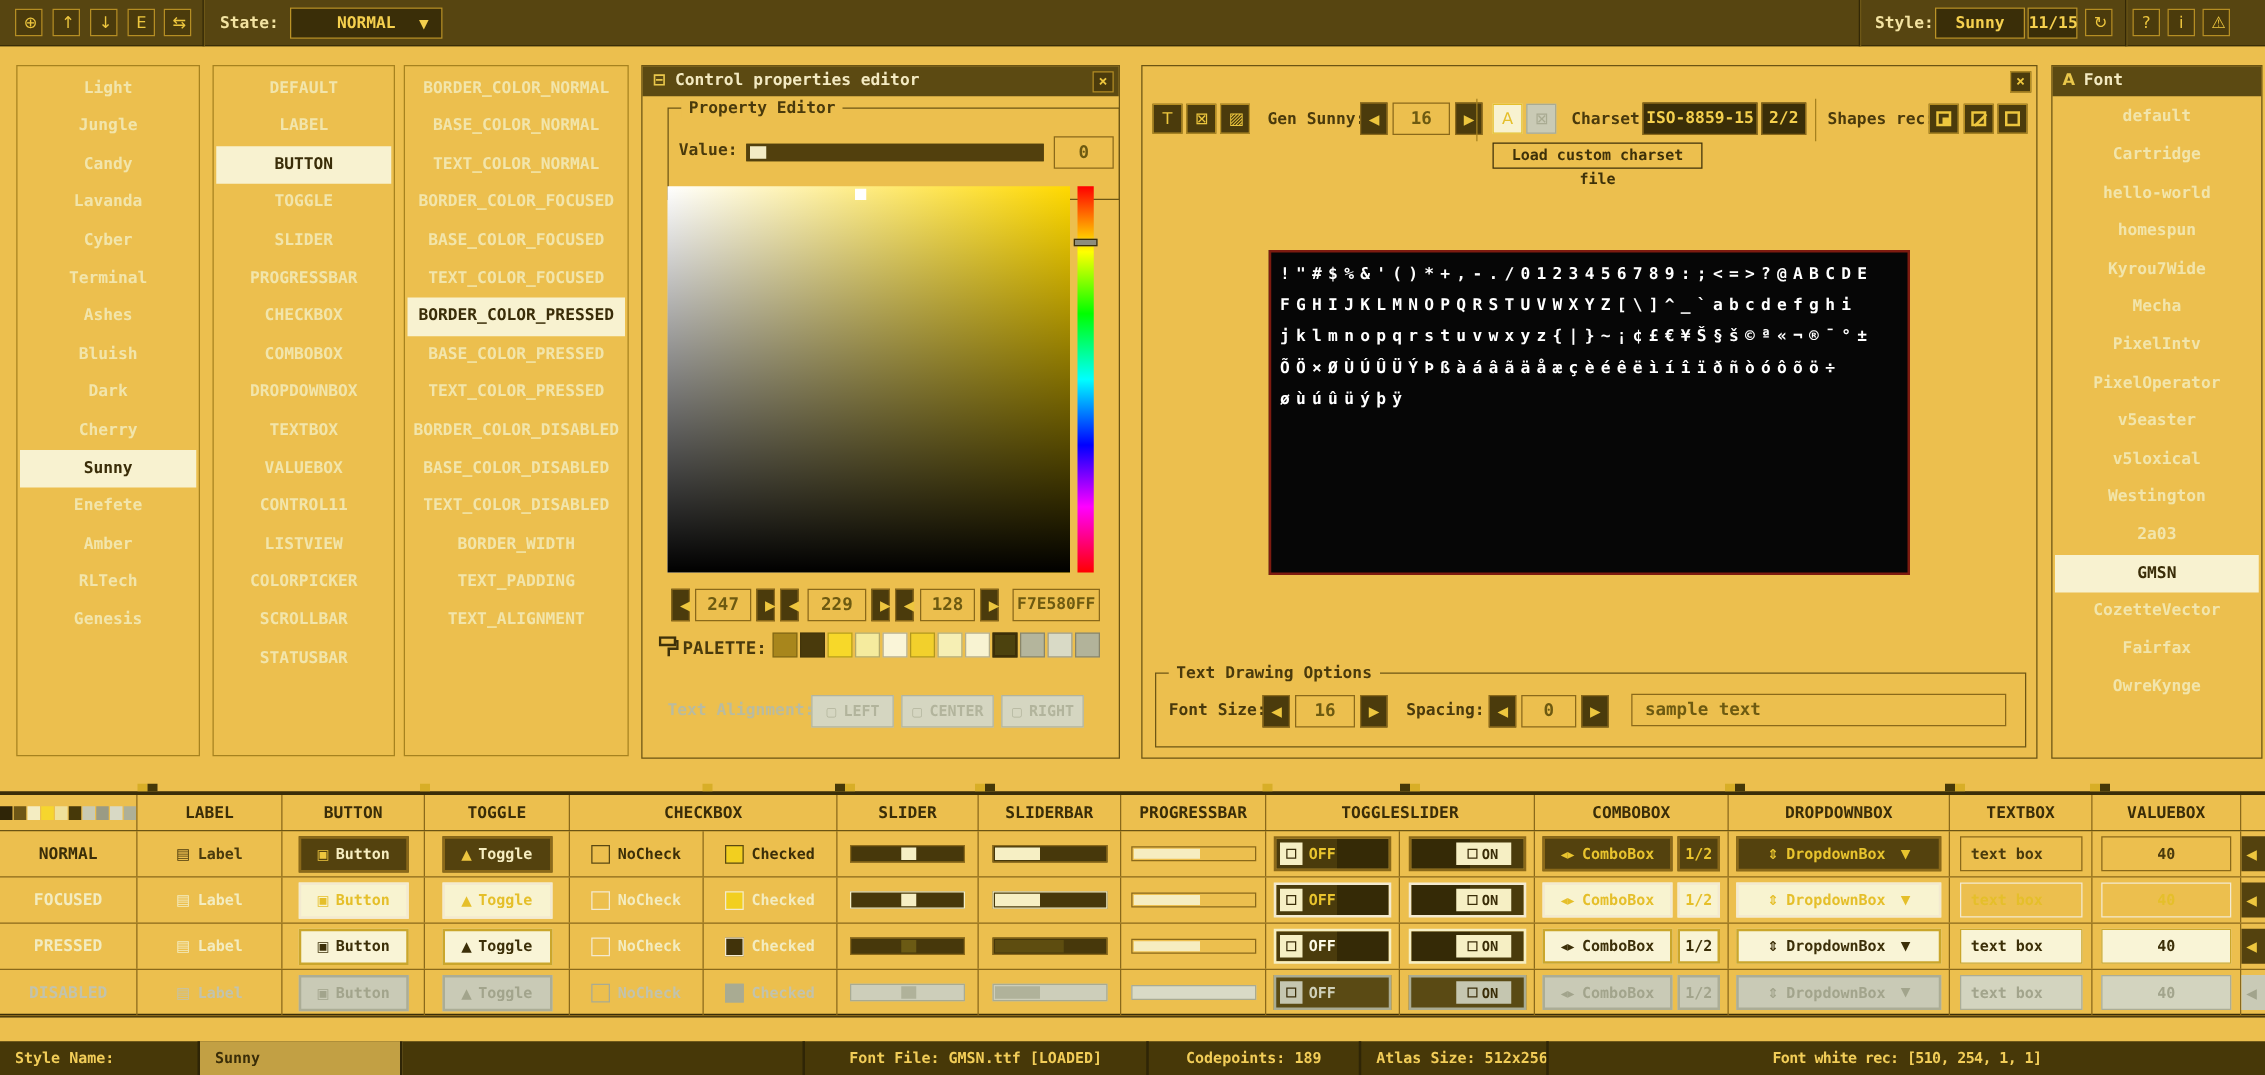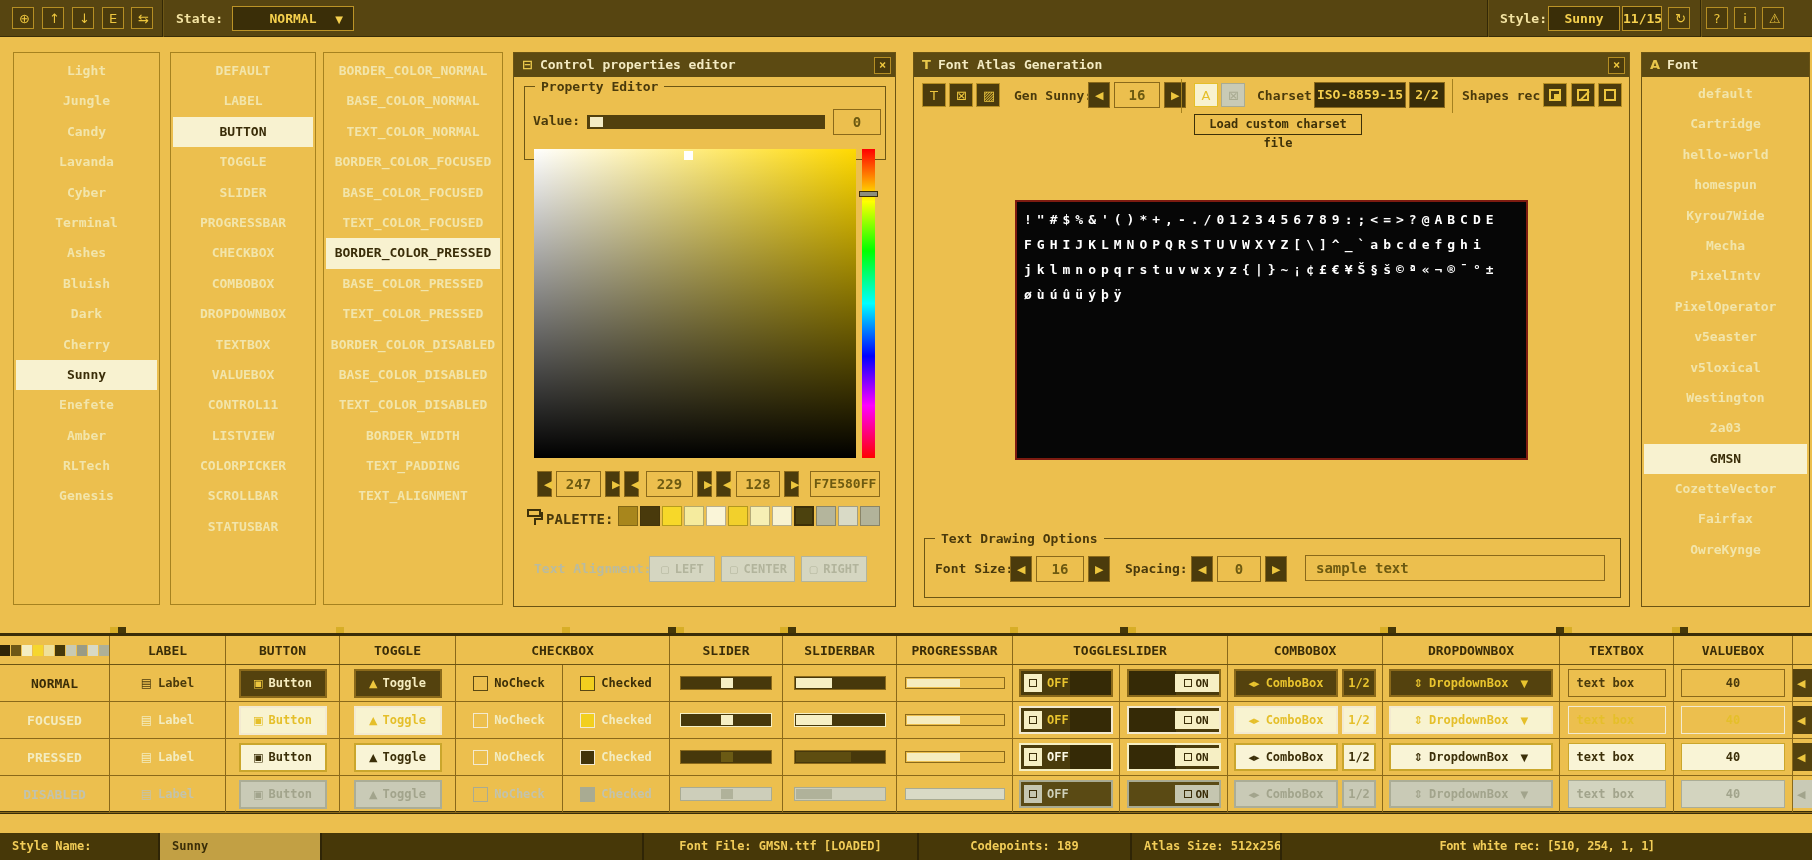--- a/index.html
+++ b/index.html
@@ -128,21 +128,21 @@
   .st-disabled .progress{border-color:#a9ab92;background:#d9dac6;}
 
   .tgl{width:94px;height:28px;border:2px solid #8a691a;background:linear-gradient(to right,#4a3b0c 54%,#352a06 54%);
     display:flex;align-items:center;position:relative;cursor:pointer;}
   .tgl .knob{height:18px;background:#f6efc4;display:flex;align-items:center;justify-content:center;gap:3px;
     color:#3a2d08;font-size:11px;flex:none;}
   .tgl.off .knob{width:18px;margin-left:3px;}
   .tgl .knob::before{content:"";width:6px;height:6px;border:1px solid #3a2d08;display:inline-block;}
   .tgl .t{color:#e9c42e;font-size:12px;margin-left:5px;}
   .tgl.on{background:linear-gradient(to right,#352a06 52%,#4a3b0c 52%);justify-content:flex-end;}
-  .tgl.on .knob{width:44px;margin-right:0;}
+  .tgl.on .knob{width:44px;margin-right:10px;}
   .st-focused .tgl{border-color:#f3ead0;}
   .st-pressed .tgl{border-color:#f6efc4;} .st-pressed .tgl .t{color:#fcf9e6;}
   .st-disabled .tgl{border-color:#a9ab92;background:#5a4a14;}
   .st-disabled .tgl .knob{background:#c5c6b0;} .st-disabled .tgl .t{color:#cfd0ba;}
 
   .combo,.drop{height:28px;border:2px solid #8a691a;background:#54420e;color:#e9c42e;display:flex;
     align-items:center;justify-content:center;gap:6px;font-size:12px;cursor:pointer;}
   .combo{width:104px;} .combo-count{width:34px;height:28px;border:2px solid #8a691a;background:#54420e;
     color:#e9c42e;font-size:12px;display:flex;align-items:center;justify-content:center;cursor:pointer;}
   .drop{width:164px;} .drop .dar{font-size:10px;margin-left:6px;}
@@ -250,21 +250,21 @@
       <div class="li">TEXT_PADDING</div>
       <div class="li">TEXT_ALIGNMENT</div>
     </div>
 
   <section class="window" style="left:513px;top:52px;width:383px;height:555px;">
     <div class="wtitle">
       <span class="ic">⊟</span><span>Control properties editor</span>
     </div>
     <div class="wclose">×</div>
 
-    <div class="group" style="left:10px;top:33px;width:362px;height:74px;">
+    <div class="group" style="left:20px;top:33px;width:362px;height:74px;">
       <span class="gtitle">Property Editor</span>
       <span class="pelabel" style="left:8px;top:26px;">Value:</span>
       <div class="vslider" style="left:62px;top:28px;width:238px;">
           <span class="vhandle"></span>
         </div>
       <div class="valbox" style="left:308px;top:22px;width:48px;">0</div>
     </div>
 
     <div class="sat" style="left:20px;top:96px;width:322px;height:309px;">
       <span class="satcur" style="left:150px;top:2px;"></span>
@@ -290,23 +290,20 @@
     <span class="pelabel" style="left:32px;top:458px;font-size:14px;">PALETTE:</span>
     <div style="position:absolute;left:104px;top:453px;" id="palette-row"><span class="swatch" style="background: rgb(168, 134, 28);"></span><span class="swatch" style="background: rgb(73, 58, 12);"></span><span class="swatch" style="background: rgb(247, 216, 41);"></span><span class="swatch" style="background: rgb(245, 235, 158);"></span><span class="swatch" style="background: rgb(250, 245, 216);"></span><span class="swatch" style="background: rgb(242, 208, 44);"></span><span class="swatch" style="background: rgb(246, 239, 180);"></span><span class="swatch" style="background: rgb(248, 243, 210);"></span><span class="swatch selsw" style="background: rgb(76, 66, 14);"></span><span class="swatch" style="background: rgb(180, 181, 156);"></span><span class="swatch" style="background: rgb(217, 218, 198);"></span><span class="swatch" style="background: rgb(178, 179, 154);"></span></div>
 
     <span class="pelabel" style="left:20px;top:508px;color:#b9bba0;">Text Alignment:</span>
     <div class="abtn" style="left:135px;top:503px;width:66px;"><span class="ic">▢</span><span>LEFT</span></div>
     <div class="abtn" style="left:207px;top:503px;width:74px;"><span class="ic">▢</span><span>CENTER</span></div>
     <div class="abtn" style="left:287px;top:503px;width:66px;"><span class="ic">▢</span><span>RIGHT</span></div>
   </section>
 
   <section class="window" style="left:913px;top:52px;width:717px;height:555px;">
-    <div class="wtitle">
-      <span class="ic">T</span><span>Font Atlas Generation</span>
-    </div>
     <div class="wclose">×</div>
 
     <button class="atbtn ic" style="left:8px;top:30px;">T</button>
     <button class="atbtn ic" style="left:35px;top:30px;">⊠</button>
     <button class="atbtn ic" style="left:62px;top:30px;">▨</button>
     <span class="pelabel" style="left:100px;top:35px;">Gen Sunny:</span>
     <button class="spbtn ic" style="left:174px;top:29px;width:22px;">◀</button>
     <div class="valbox" style="left:200px;top:29px;width:46px;">16</div>
     <button class="spbtn ic" style="left:250px;top:29px;width:22px;">▶</button>
     <div class="tdiv" style="left:267px;top:26px;height:34px;background:#a5811f;box-shadow:none;"></div>
@@ -322,21 +319,21 @@
       </div>
     <div class="shapeic diag" style="left:657px;top:30px;">
         <i></i>
       </div>
     <div class="shapeic" style="left:684px;top:30px;">
         <i></i>
       </div>
 
     <div class="tooltip" style="left:280px;top:61px;width:168px;">Load custom charset file</div>
 
-    <div class="atlas" style="left:101px;top:147px;width:513px;height:260px;" id="atlas-box"><div>!"#$%&amp;'()*+,-./0123456789:;&lt;=&gt;?@ABCDE</div><div>FGHIJKLMNOPQRSTUVWXYZ[\]^_`abcdefghi</div><div>jklmnopqrstuvwxyz{|}~¡¢£€¥Š§š©ª«¬®¯°±</div><div>øùúûüýþÿ</div></div>
+    <div class="atlas" style="left:101px;top:147px;width:513px;height:260px;" id="atlas-box"><div>!"#$%&amp;'()*+,-./0123456789:;&lt;=&gt;?@ABCDE</div><div>FGHIJKLMNOPQRSTUVWXYZ[\]^_`abcdefghi</div><div>jklmnopqrstuvwxyz{|}~¡¢£€¥Š§š©ª«¬®¯°±</div><div>ÕÖ×ØÙÚÛÜÝÞßàáâãäåæçèéêëìíîïðñòóôõö÷</div><div>øùúûüýþÿ</div></div>
 
     <div class="group" style="left:10px;top:485px;width:697px;height:60px;">
       <span class="gtitle">Text Drawing Options</span>
       <span class="pelabel" style="left:10px;top:22px;">Font Size:</span>
       <button class="spbtn ic" style="left:85px;top:17px;width:22px;">◀</button>
       <div class="valbox" style="left:111px;top:17px;width:48px;">16</div>
       <button class="spbtn ic" style="left:163px;top:17px;width:22px;">▶</button>
       <span class="pelabel" style="left:200px;top:22px;">Spacing:</span>
       <button class="spbtn ic" style="left:266px;top:17px;width:22px;">◀</button>
       <div class="valbox" style="left:292px;top:17px;width:44px;">0</div>
@@ -765,18 +762,18 @@
           </div>
     </div>
       </div>
   </div>
 
   <footer class="statusbar">
     <div class="seg" style="width:160px;">Style Name:</div>
     <div class="seg light" style="width:162px;">Sunny</div>
     <div class="seg spacer" style="width:322px;"></div>
     <div class="seg" style="width:275px;text-align:center;">Font File: GMSN.ttf [LOADED]</div>
-    <div class="seg" style="width:213px;text-align:center;">Codepoints: 189</div>
+    <div class="seg" style="width:170px;text-align:center;">Codepoints: 189</div>
     <div class="seg" style="width:150px;text-align:center;">Atlas Size: 512x256</div>
     <div class="seg tight" style="flex:1;text-align:center;border-right:none;">Font white rec: [510, 254, 1, 1]</div>
   </footer>
 
 </div>
 
 </body></html>

